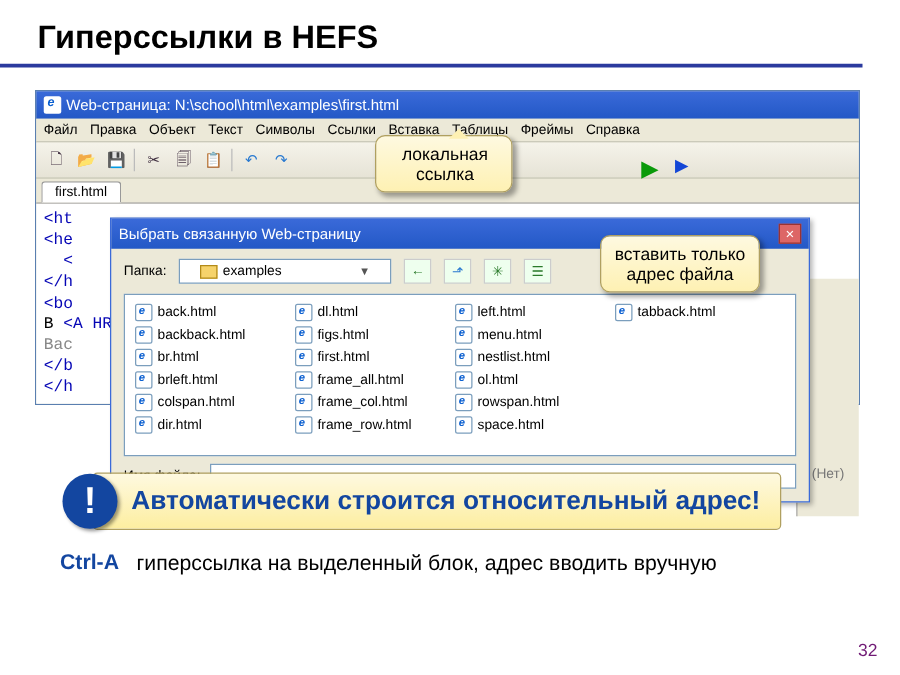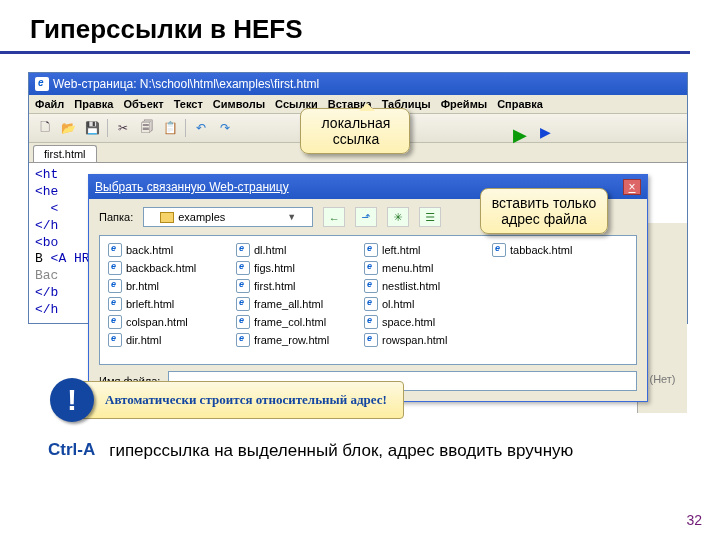--- a/index.html
+++ b/index.html
@@ -2,36 +2,36 @@
 <html><head>
 <meta charset="utf-8">
 <style>
   * { box-sizing: border-box; margin: 0; padding: 0; }
   body { font-family: Arial, sans-serif; width: 720px; height: 540px; background: #fff; position: relative; overflow: hidden; }
   .slide-title { font-size: 26px; font-weight: bold; color: #000; padding: 14px 0 6px 30px; border-bottom: 3px solid #2b3a9e; margin: 0 30px 10px 0; }
   .app-window { position: absolute; left: 28px; top: 72px; width: 660px; border: 1px solid #5a7fb0; background: #ece9d8; font-family: Tahoma, sans-serif; font-size: 11px; }
   .titlebar { background: linear-gradient(#3a6ad9,#2358c6); color: #fff; padding: 4px 6px; display: flex; align-items: center; font-size: 12px; }
   .titlebar .ico { width: 14px; height: 14px; background: #fff; border-radius: 2px; margin-right: 4px; display: inline-block; position: relative; }
   .titlebar .ico::after { content:"e"; color:#0a5fd0; font-weight:bold; font-size:10px; position:absolute; left:3px; top:0; font-style: italic; }
-  .menubar { background: #ece9d8; padding: 3px 6px; display: flex; gap: 10px; border-bottom: 1px solid #c0c0b0; font-weight: bold; }
+  .menubar { background: #ece9d8; padding: 3px 6px; display: flex; gap: 10px; border-bottom: 1px solid #c0c0b0; }
   .menubar span { color: #000; font-size: 11px; }
   .toolbar { background: linear-gradient(#f5f3ea,#e6e3d6); padding: 4px 6px; display: flex; gap: 4px; border-bottom: 1px solid #c0c0b0; align-items: center; }
   .tbtn { width: 20px; height: 20px; display: flex; align-items: center; justify-content: center; font-size: 12px; color: #434; }
   .tbtn.vsep { border-left: 1px solid #bbb; height: 18px; width: 2px; }
   .tabstrip { background: #ece9d8; padding: 2px 4px 0 4px; border-bottom: 1px solid #999; }
   .tab { display: inline-block; background: #fff; border: 1px solid #999; border-bottom: none; padding: 2px 10px; font-size: 11px; border-radius: 3px 3px 0 0; }
   .editor { background: #fff; font-family: "Courier New", monospace; font-size: 13px; padding: 4px 6px; line-height: 1.3; height: 160px; overflow: hidden; color: #888; }
   .editor .line { white-space: pre; }
   .editor .tag { color: #0505b5; }
   .editor .amber { color: #b36b00; }
   .editor .hl { background: #fff; color: #000; }
   .editor .cursor { border-right: 1px solid #000; }
 
   .dialog { position: absolute; left: 88px; top: 174px; width: 560px; background: #ece9d8; border: 1px solid #3a6ad9; font-family: Tahoma, sans-serif; font-size: 11px; box-shadow: 2px 2px 4px rgba(0,0,0,.3); }
-  .dialog .titlebar { font-weight: normal; text-decoration: underline; }
+  .dialog .titlebar { font-weight: normal; }
   .dialog .dlgclose { margin-left:auto; width:18px; height:16px; background:#d66; color:#fff; text-align:center; border:1px solid #933; line-height:14px; }
   .dlgrow { padding: 8px 10px; display: flex; align-items: center; gap: 10px; }
   .combo { flex:0 0 170px; background:#fff; border:1px solid #7b9ebd; height:20px; display:flex; align-items:center; padding:0 16px; }
   .combo .folder { width:14px; height:11px; background:#f6d36b; border:1px solid #b38b1a; margin-right:4px; }
   .combo .arrow { margin-left:auto; font-size:9px; color:#555; }
   .navbtn { width:22px; height:20px; border:1px solid #ccc; background:#efe; display:flex; align-items:center; justify-content:center; font-size:11px; color:#2a7a2a; }
   .filepane { background:#fff; border:1px solid #7b9ebd; margin:0 10px; height:130px; padding:6px 8px; display:flex; flex-wrap:wrap; flex-direction:column; align-content:flex-start; column-gap:18px; overflow:hidden; }
   .fileitem { display:flex; align-items:center; gap:4px; font-size:11px; height:16px; margin-bottom:2px; width:110px; }
   .fileitem .fico { width:14px; height:14px; background:#fff; border:1px solid #7b9ebd; border-radius:2px; position:relative; }
   .fileitem .fico::after { content:"e"; color:#0a5fd0; font-style:italic; font-weight:bold; font-size:9px; position:absolute; left:2px; top:-1px; }
@@ -39,21 +39,21 @@
   .dlginput { flex:1; background:#fff; border:1px solid #7b9ebd; height:20px; padding:0 4px; font-size:11px; }
 
   .callout { position:absolute; background:linear-gradient(#fef9e0,#fef1b3); border:1px solid #b0a060; border-radius:8px; padding:6px 10px; font-size:14px; text-align:center; box-shadow:3px 3px 4px rgba(0,0,0,.35); line-height:1.15; font-family: Arial, sans-serif; }
   .callout.c1 { left:300px; top:108px; width:110px;padding-left:12px; }
   .callout.c2 { left:480px; top:188px; width:128px; }
   .callout .tail1 { position:absolute; left:58px; top:-14px; width:0; height:0; border:8px solid transparent; border-bottom-color:#fef1b3; }
   .callout .tail1b { position:absolute; left:56px; top:-18px; width:0; height:0; border:10px solid transparent; border-bottom-color:#b0a060; z-index:-1; }
 
   .banner-row { position:absolute; left:50px; top:378px; display:flex; align-items:center; }
   .bang { width:44px; height:44px; border-radius:50%; background:#1346a0; color:#fff; font-size:30px; font-weight:bold; display:flex; align-items:center; justify-content:center; box-shadow:2px 2px 3px rgba(0,0,0,.4); z-index:2; }
-  .banner { background:linear-gradient(#fef9e0,#fdeea0); border:1px solid #b0a060; padding:10px 16px 10px 30px; font-size:13px; font-weight:bold; color:#1346a0; margin-left:-20px; border-radius:4px; font-family: Liberation Serif, serif; }
+  .banner { background:linear-gradient(#fef9e0,#fdeea0); border:1px solid #b0a060; padding:10px 16px 10px 30px; font-size:21px; font-weight:bold; color:#1346a0; margin-left:-20px; border-radius:4px; font-family: Liberation Sans, sans-serif; }
 
   .shortcut { position:absolute; left:48px; top:440px; display:flex; gap:14px; font-size:17px; font-family: Arial, sans-serif; }
   .shortcut .key { font-weight:bold; color:#1346a0; }
   .shortcut .desc { color:#000; max-width: 500px; line-height:1.35; }
 
   .slidenum { position:absolute; right:18px; bottom:12px; font-size:14px; color:#701a75; }
   .preview-pane { position:absolute; right:0; top:150px; width:50px; height:190px; background:#ece9d8; border-left:1px solid #aaa; }
   .preview-pane .nolabel { color:#777; font-size:11px; text-align:center; margin-top:150px; }
   .arrow-green { position:absolute; left:513px; top:124px; color:#0a9a0a; font-size:18px; }
   .arrow-blue { position:absolute; left:540px; top:124px; color:#1346d6; font-size:14px; }
@@ -191,25 +191,25 @@
       <div class="fileitem">
         <span class="fico"></span>
         <span>nestlist.html</span>
       </div>
       <div class="fileitem">
         <span class="fico"></span>
         <span>ol.html</span>
       </div>
       <div class="fileitem">
         <span class="fico"></span>
+        <span>rowspan.html</span>
+      </div>
+      <div class="fileitem">
+        <span class="fico"></span>
         <span>space.html</span>
-      </div>
-      <div class="fileitem">
-        <span class="fico"></span>
-        <span>rowspan.html</span>
       </div>
       <div class="fileitem">
         <span class="fico"></span>
         <span>tabback.html</span>
       </div>
     </div>
   <div class="dlgbottom">
     <span>Имя файла:</span>
     <input class="dlginput" style="">
   </div>

